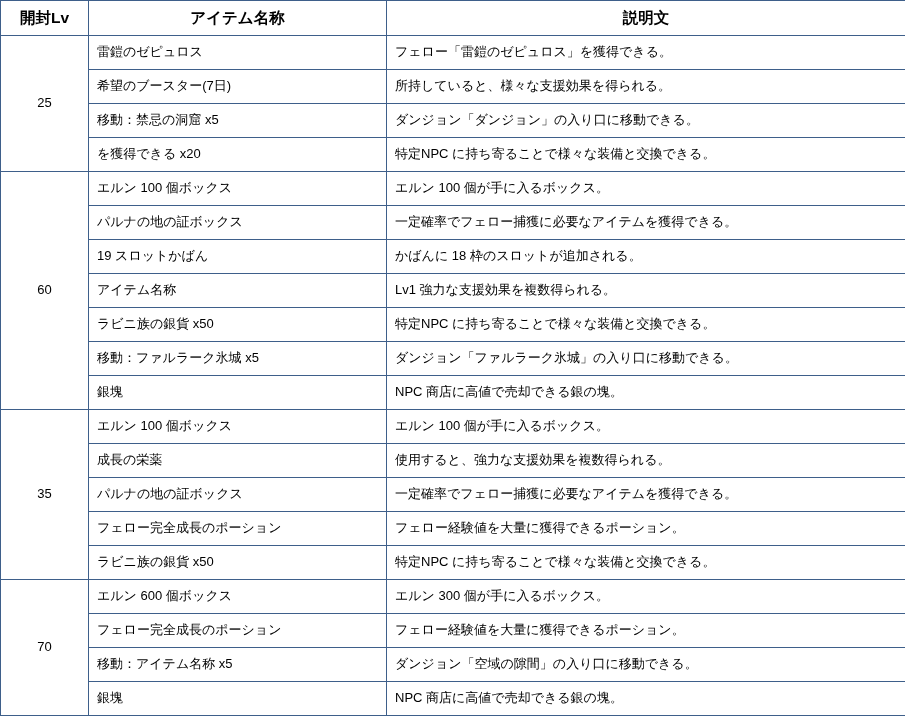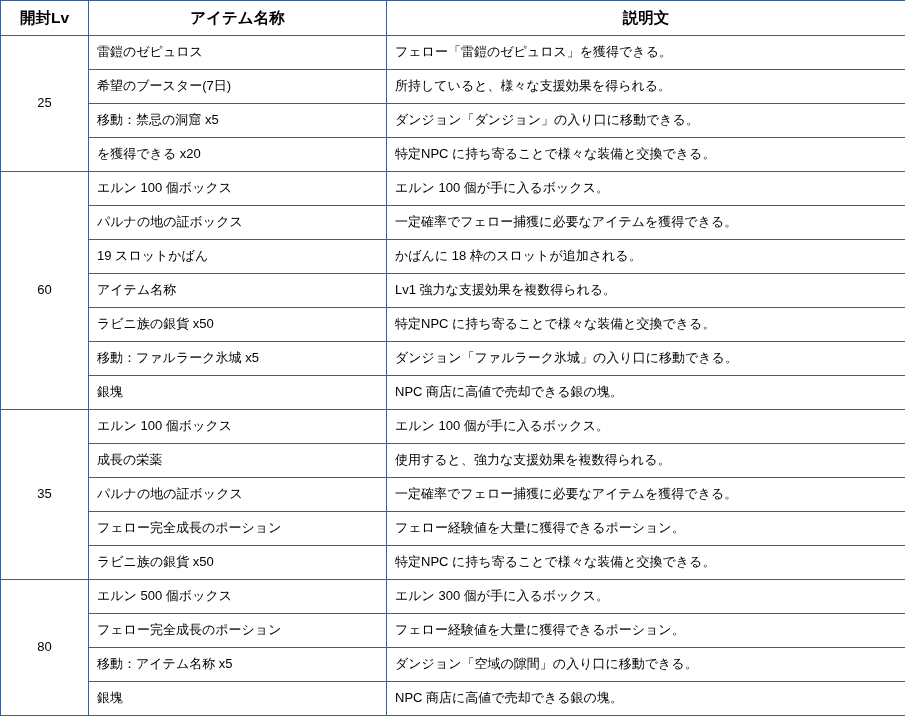--- a/index.html
+++ b/index.html
@@ -134,22 +134,22 @@
       </tr>
       <tr>
         <td class="item-cell">フェロー完全成長のポーション</td>
         <td class="desc-cell">フェロー経験値を大量に獲得できるポーション。</td>
       </tr>
       <tr>
         <td class="item-cell">ラビニ族の銀貨 x50</td>
         <td class="desc-cell">特定NPC に持ち寄ることで様々な装備と交換できる。</td>
       </tr>
       <tr class="group-start">
-        <td class="lv-cell" rowspan="4">80</td>
-        <td class="item-cell">エルン 500 個ボックス</td>
+        <td class="lv-cell" rowspan="4">70</td>
+        <td class="item-cell">エルン 600 個ボックス</td>
         <td class="desc-cell">エルン 300 個が手に入るボックス。</td>
       </tr>
       <tr>
         <td class="item-cell">フェロー完全成長のポーション</td>
         <td class="desc-cell">フェロー経験値を大量に獲得できるポーション。</td>
       </tr>
       <tr>
         <td class="item-cell">移動：アイテム名称 x5</td>
         <td class="desc-cell">ダンジョン「空域の隙間」の入り口に移動できる。</td>
       </tr>

